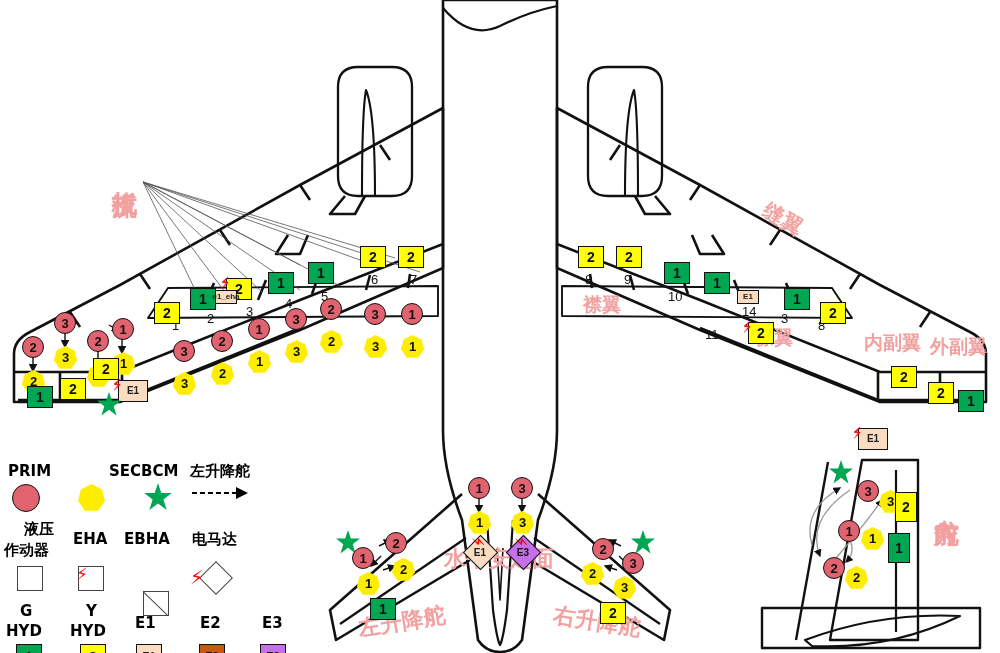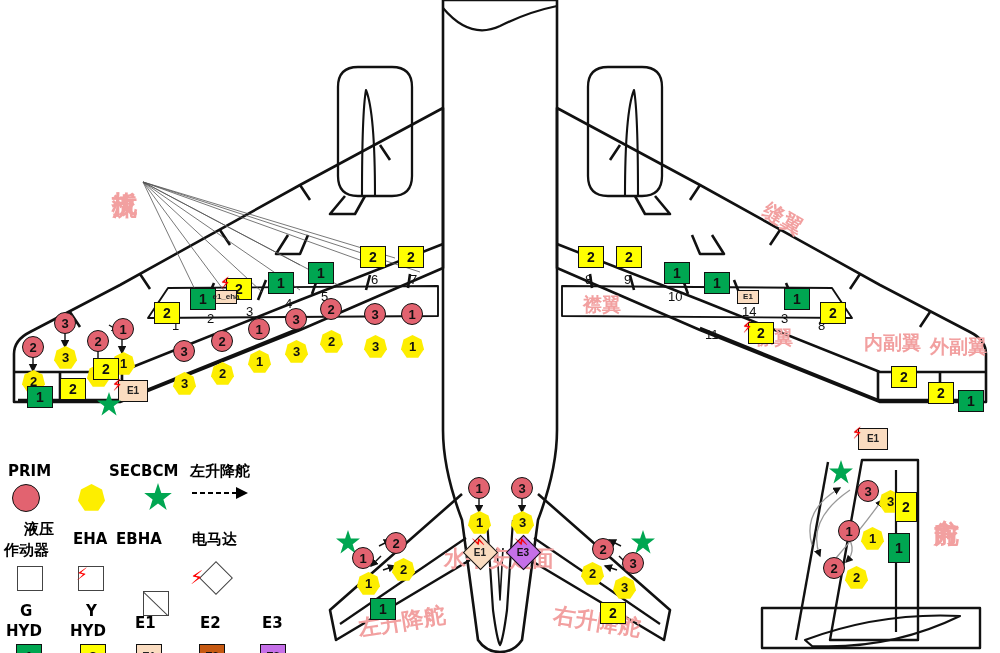--- a/index.html
+++ b/index.html
@@ -333,21 +333,21 @@
 
   <div class="lg-h" style="left:20px;top:58px;">液压</div>
   <div class="lg-h" style="left:0px;top:79px;">作动器</div>
   <div class="lg-sym sq-plain" style="left:13px;top:104px;"></div>
 
   <div class="lg-h" style="left:69px;top:68px;">EHA</div>
   <div class="lg-sym sq-eha" style="left:74px;top:104px;">
     <span style="position:absolute;left:-3px;top:-3px;color:#f00;font-size:17px;font-weight:bold;">⚡</span>
   </div>
 
-  <div class="lg-h" style="left:112px;top:68px;">EBHA</div>
+  <div class="lg-h" style="left:120px;top:68px;">EBHA</div>
   <div class="lg-sym sq-ebha" style="left:139px;top:104px;"></div>
 
   <div class="lg-h" style="left:188px;top:68px;">电马达</div>
   <div class="lg-sym dmd-motor" style="left:200px;top:104px;"></div>
   <span style="position:absolute;left:186px;top:104px;color:#f00;font-size:19px;font-weight:bold;">⚡</span>
 
   <div class="lg-h" style="left:16px;top:140px;">G</div>
   <div class="lg-h" style="left:2px;top:160px;">HYD</div>
   <div class="lg-sym lg-box g-hyd" style="left:12px;top:182px;font-size:15px;">1</div>
 

